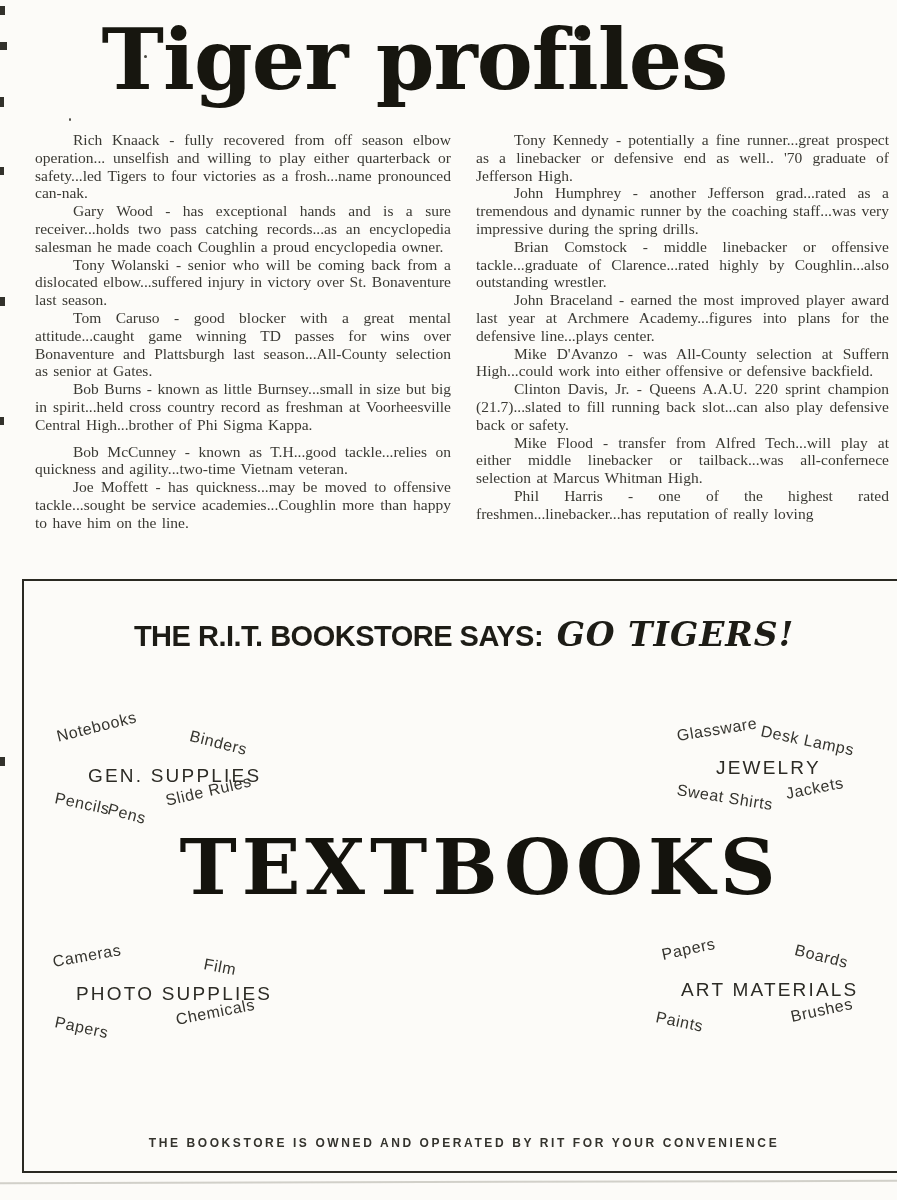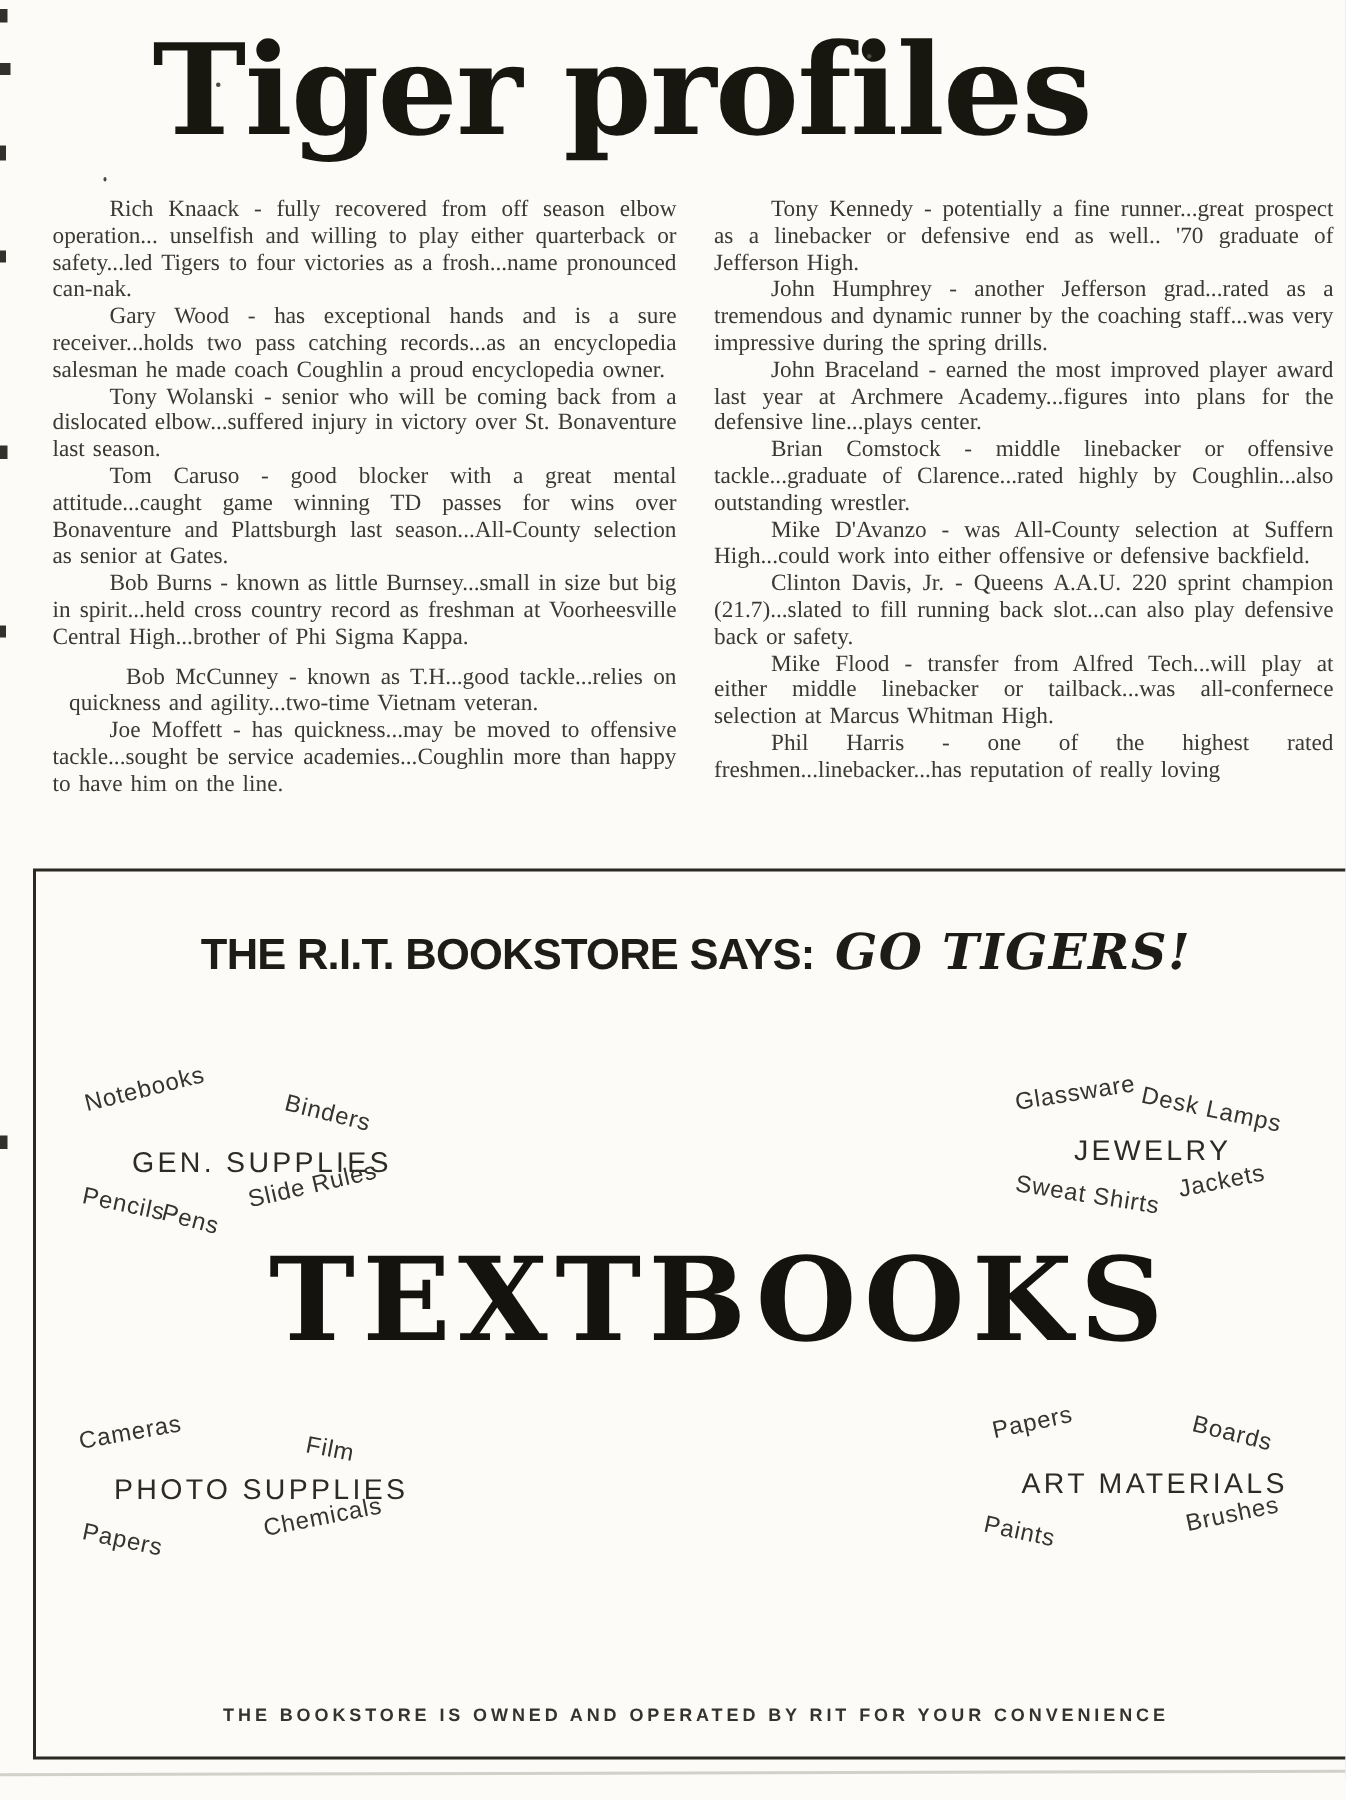--- a/index.html
+++ b/index.html
@@ -12,21 +12,21 @@
   .title {
     position:absolute; left:0; right:0; top:18px; margin:0;
     text-align:center; transform:translateX(-34px);
     font-family:"DejaVu Serif", serif; font-weight:bold;
     font-size:84px; line-height:1; letter-spacing:-1px; color:#17160f;
   }
   .col { position:absolute; top:131px; font-size:15.5px; line-height:17.8px; text-align:justify; }
   .col-left  { left:35px;  width:416px; }
   .col-right { left:476px; width:413px; }
   .col p { margin:0; text-indent:38px; word-spacing:1.5px; }
-  .col p.gap-top { margin-top:9px;margin-left:11px; }
+  .col p.gap-top { margin-top:9px; }
   
   .ad-box {
     position:absolute; left:22px; top:579px; width:884px; height:594px;
     border:2px solid #2a2922; box-sizing:border-box; background:#fcfbf8;
   }
   .ad-headline {
     position:absolute; left:0; right:0; top:34px; text-align:center;
     font-family:"Liberation Sans", sans-serif; font-weight:bold;
     font-size:29px; letter-spacing:-0.5px; color:#1d1c16; white-space:nowrap;
   }
@@ -121,22 +121,22 @@
     <p>Tony Wolanski - senior who will be coming back from a dislocated elbow...suffered injury in victory over St. Bonaventure last season.</p>
     <p>Tom Caruso - good blocker with a great mental attitude...caught game winning TD passes for wins over Bonaventure and Plattsburgh last season...All-County selection as senior at Gates.</p>
     <p>Bob Burns - known as little Burnsey...small in size but big in spirit...held cross country record as freshman at Voorheesville Central High...brother of Phi Sigma Kappa.</p>
     <p class="gap-top">Bob McCunney - known as T.H...good tackle...relies on quickness and agility...two-time Vietnam veteran.</p>
     <p>Joe Moffett - has quickness...may be moved to offensive tackle...sought be service academies...Coughlin more than happy to have him on the line.</p>
   </div>
 
   <div class="col col-right">
     <p>Tony Kennedy - potentially a fine runner...great prospect as a linebacker or defensive end as well.. '70 graduate of Jefferson High.</p>
     <p>John Humphrey - another Jefferson grad...rated as a tremendous and dynamic runner by the coaching staff...was very impressive during the spring drills.</p>
+    <p>Brian Comstock - middle linebacker or offensive tackle...graduate of Clarence...rated highly by Coughlin...also outstanding wrestler.</p>
     <p>John Braceland - earned the most improved player award last year at Archmere Academy...figures into plans for the defensive line...plays center.</p>
-    <p>Brian Comstock - middle linebacker or offensive tackle...graduate of Clarence...rated highly by Coughlin...also outstanding wrestler.</p>
     <p>Mike D'Avanzo - was All-County selection at Suffern High...could work into either offensive or defensive backfield.</p>
     <p>Clinton Davis, Jr. - Queens A.A.U. 220 sprint champion (21.7)...slated to fill running back slot...can also play defensive back or safety.</p>
     <p>Mike Flood - transfer from Alfred Tech...will play at either middle linebacker or tailback...was all-confernece selection at Marcus Whitman High.</p>
     <p>Phil Harris - one of the highest rated freshmen...linebacker...has reputation of really loving</p>
   </div>
 
   <div class="ad-box">
 
     <div class="ad-headline">
       <span>THE R.I.T. BOOKSTORE SAYS:</span>

